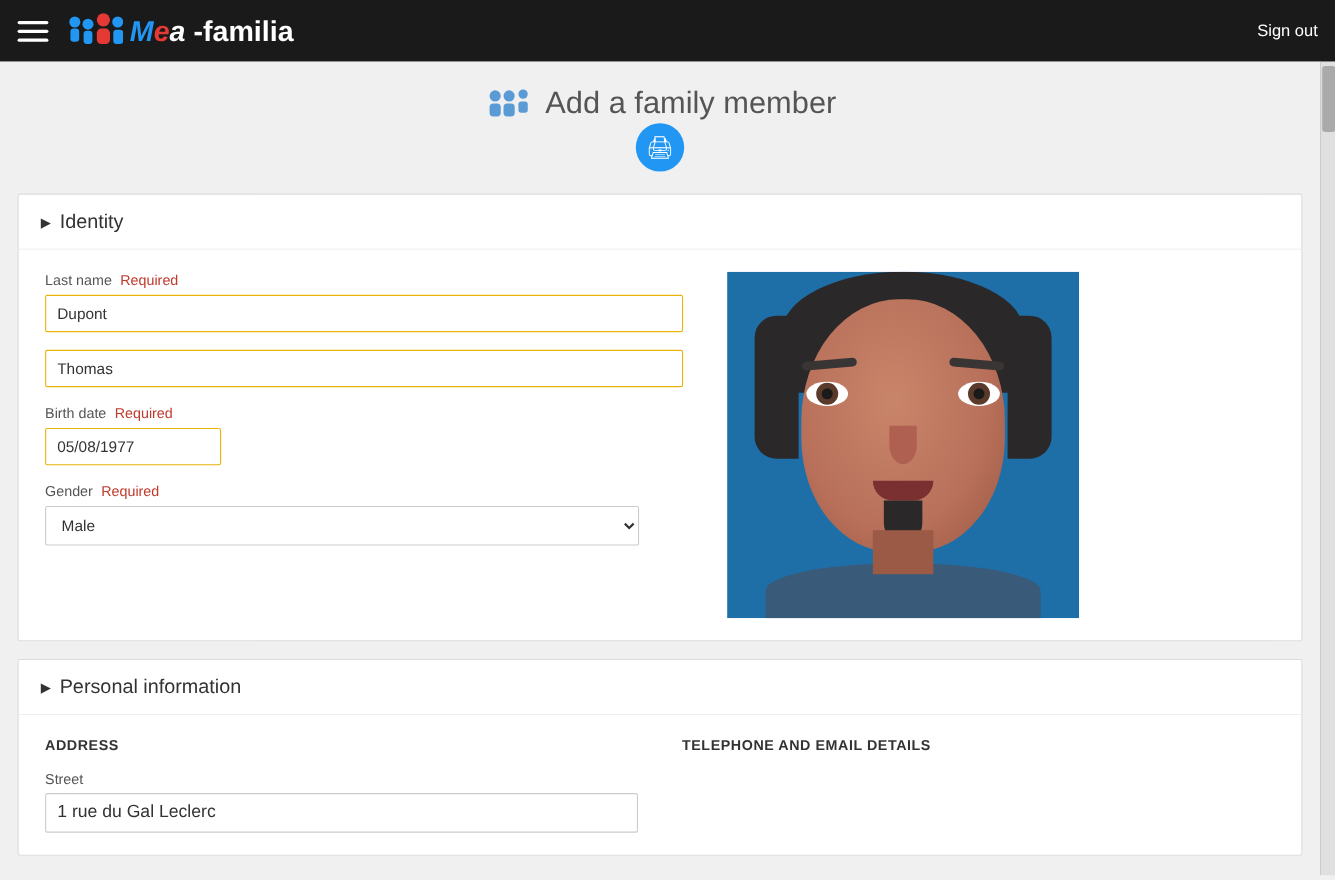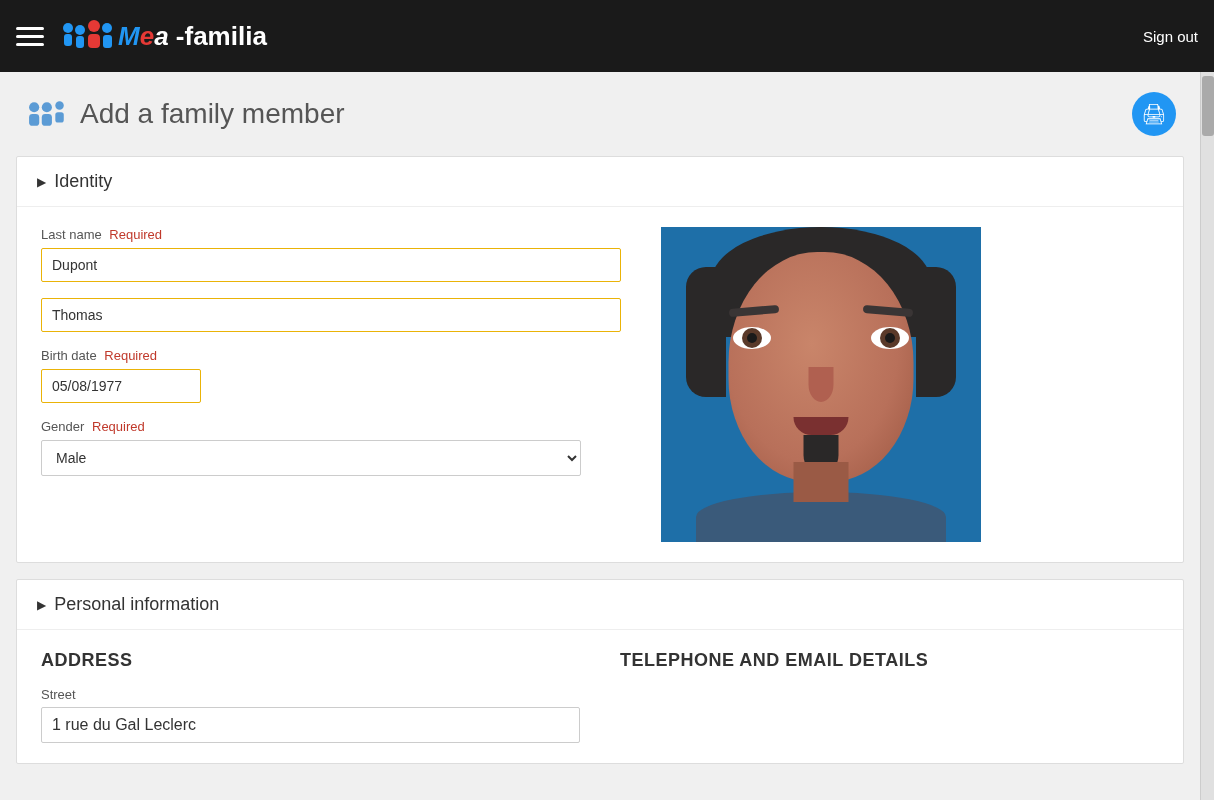--- a/index.html
+++ b/index.html
@@ -1,21 +1,21 @@
 <!DOCTYPE html>
 <html><head>
   <meta charset="utf-8">
   <style>
     * { box-sizing: border-box; margin: 0; padding: 0; }
     body { font-family: Arial, sans-serif; background: #f0f0f0; font-size: 14px; color: #333; }
 
     
     .header {
       background: #1a1a1a;
-      height: 72px;
+      height: 56px;
       display: flex;
       align-items: center;
       padding: 0 16px;
       justify-content: space-between;
     }
     .header-left {
       display: flex;
       align-items: center;
       gap: 16px;
     }
@@ -86,20 +86,21 @@
       padding: 0;
     }
 
     
     .page-header {
       background: #f0f0f0;
       padding: 20px 24px;
       display: flex;
       align-items: center;
       justify-content: space-between;
+      flex-direction: column;
     }
     .page-title-area {
       display: flex;
       align-items: center;
       gap: 12px;
     }
     .page-title {
       font-size: 28px;
       font-weight: 300;
       color: #555;
@@ -211,21 +212,21 @@
       padding: 20px 24px;
     }
     .info-columns {
       display: flex;
       gap: 40px;
     }
     .info-column {
       flex: 1;
     }
     .column-title {
-      font-size: 18px;
+      font-size: 13px;
       font-weight: bold;
       color: #333;
       margin-bottom: 16px;
       letter-spacing: 0.5px;
     }
     .info-form-group {
     }
     .info-label {
       display: block;
       margin-bottom: 5px;

